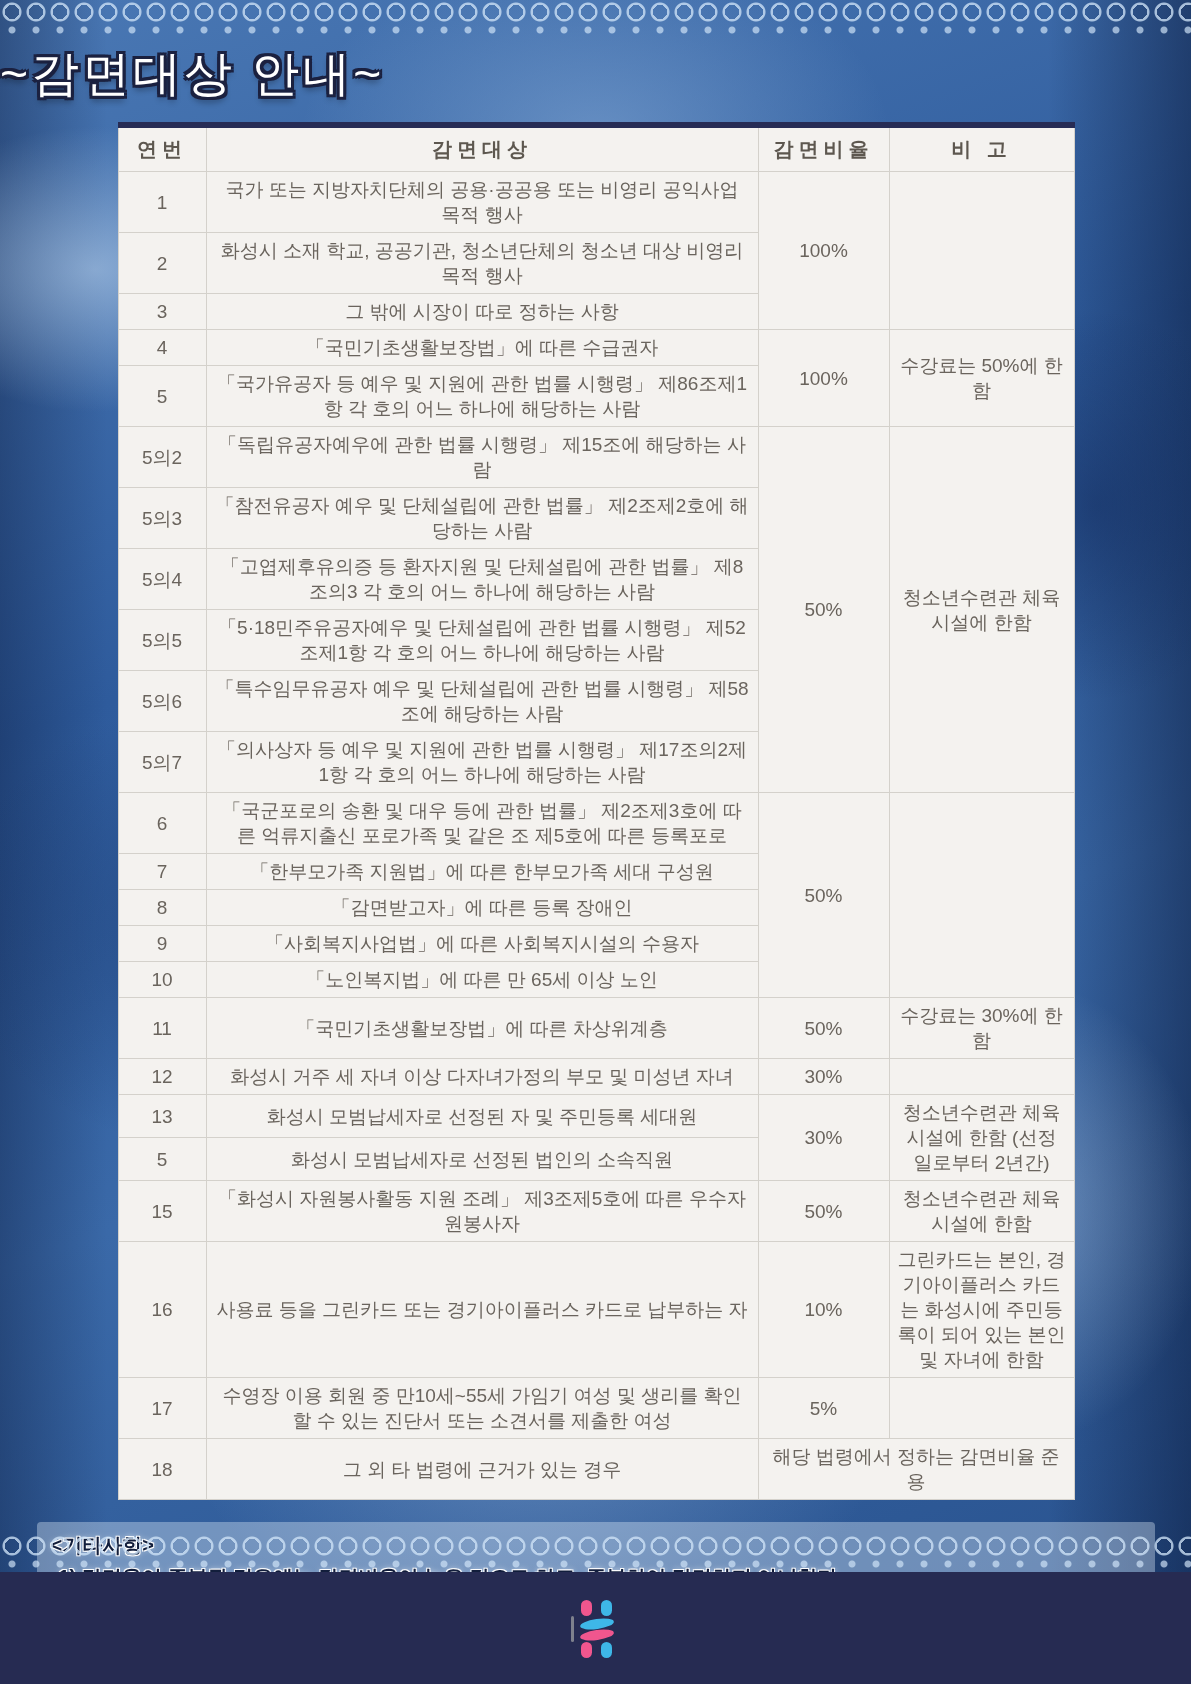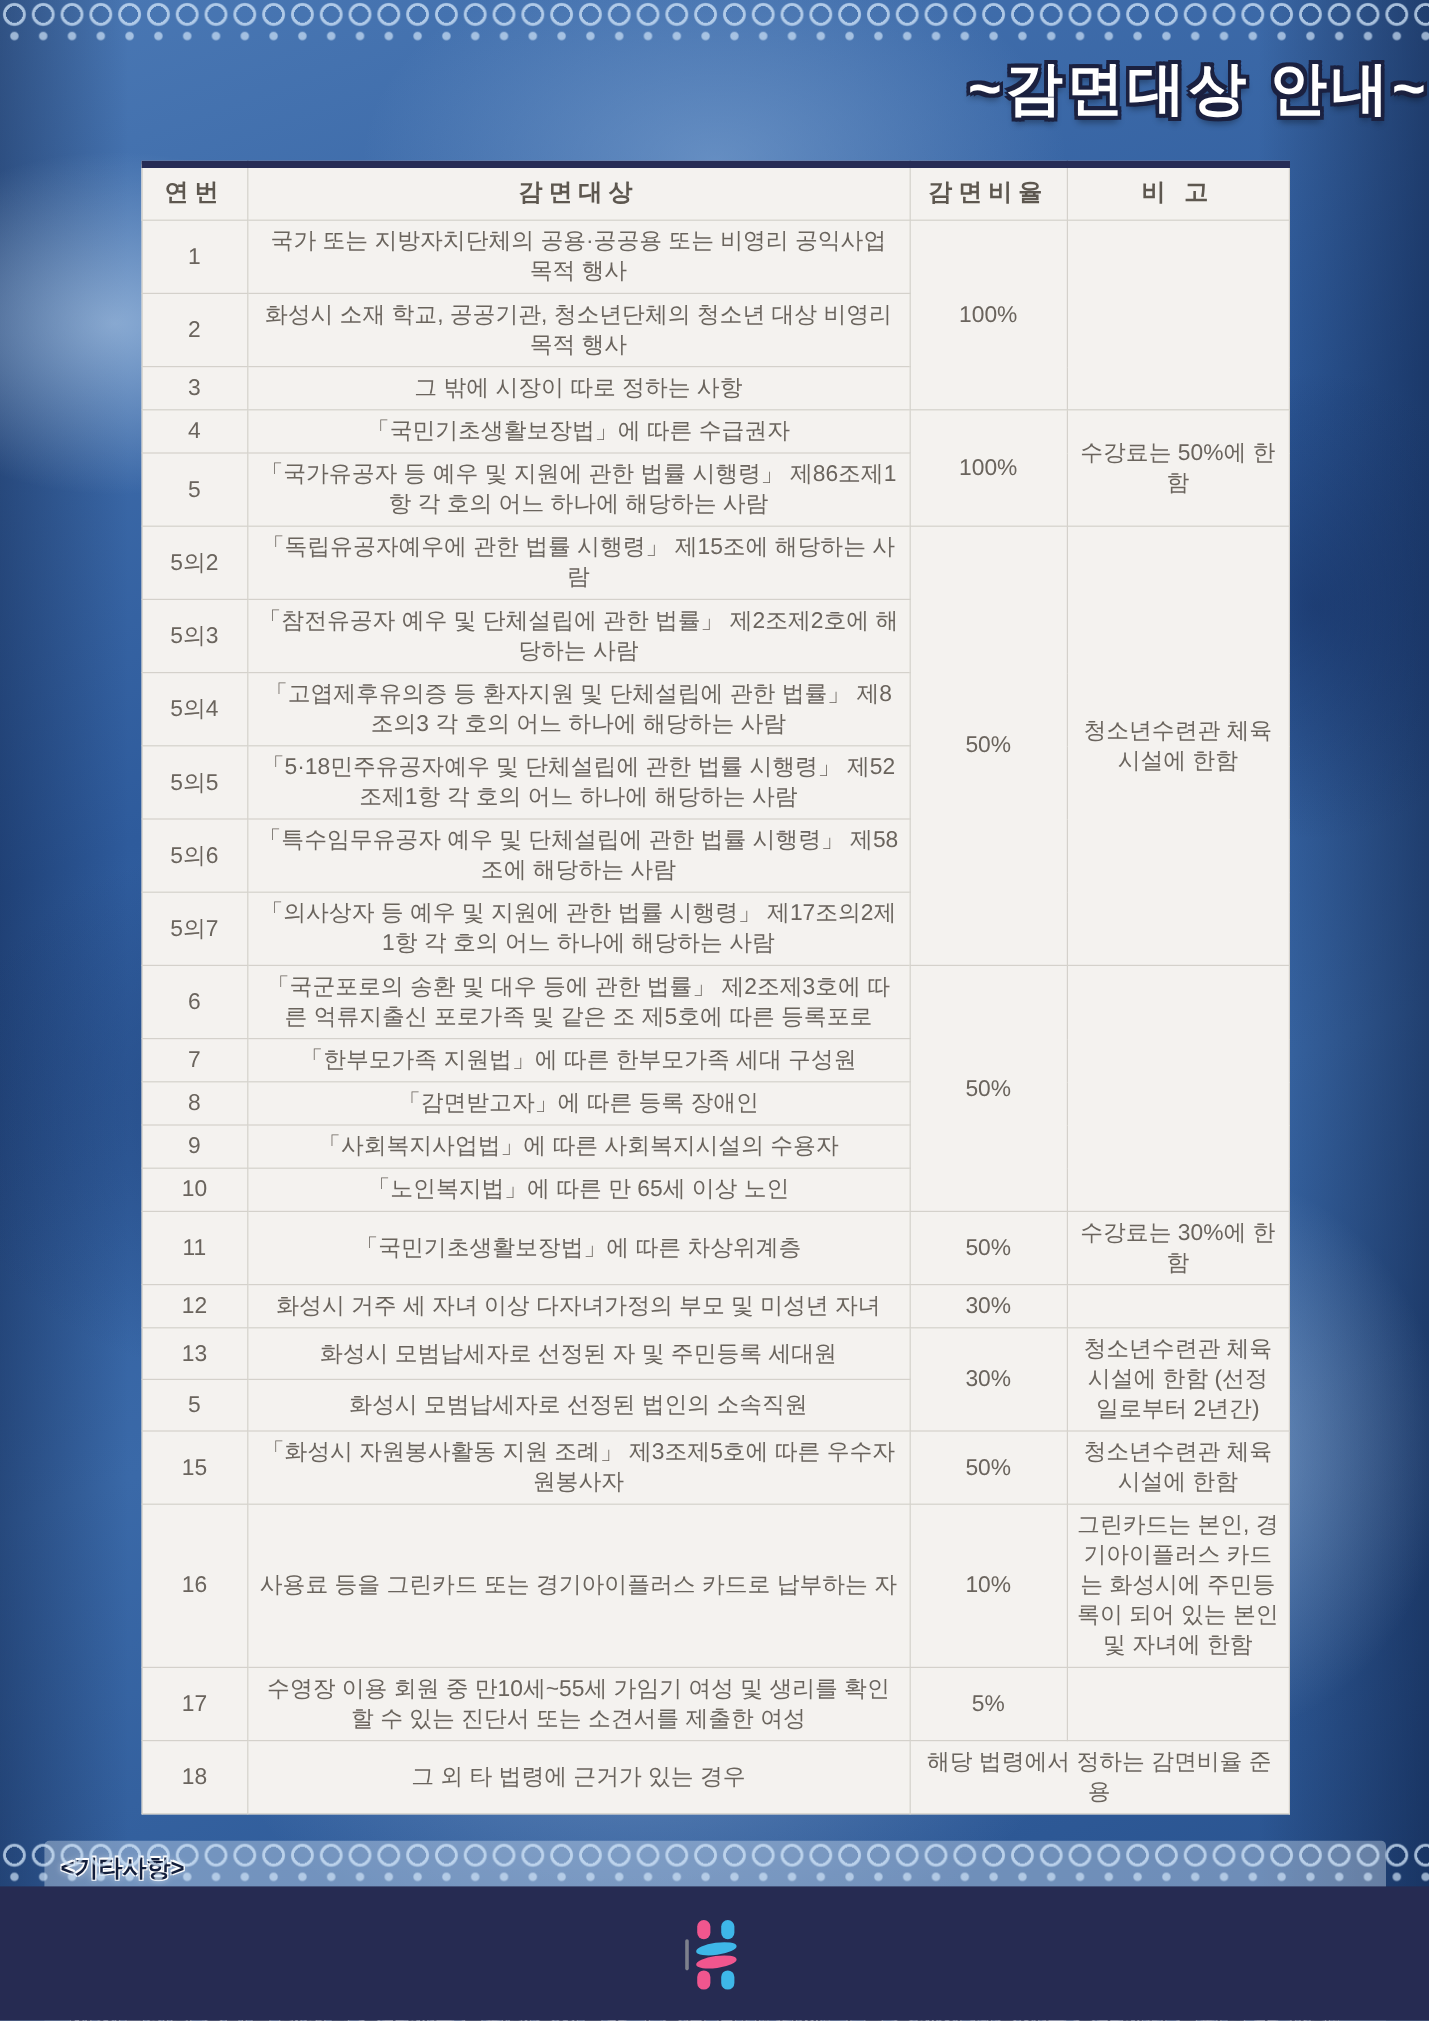--- a/index.html
+++ b/index.html
@@ -26,33 +26,33 @@
       radial-gradient(circle at 12px 12px, transparent 7px, rgba(208,228,248,.9) 7px, rgba(208,228,248,.9) 9px, transparent 10px),
       radial-gradient(circle at 12px 30px, rgba(208,228,248,.8) 3px, transparent 4px);
     background-size:24px 38px;
   }
   .lace-top{top:0;}
   .lace-bottom{bottom:112px;}
   
   .title{
     position:relative;
     margin:8px auto 0;
-    text-align:right;
+    text-align:left;
     font-size:48px;
-    font-weight:700;
+    font-weight:400;
     letter-spacing:3px;
     color:#ffffff;
     text-shadow:
       -3px -3px 0 #1b2140, 3px -3px 0 #1b2140, -3px 3px 0 #1b2140, 3px 3px 0 #1b2140,
       -3px 0 0 #1b2140, 3px 0 0 #1b2140, 0 -3px 0 #1b2140, 0 3px 0 #1b2140,
       0 5px 6px rgba(0,0,0,.45);
     padding-top:34px;
   }
   
-  .table-wrap{position:relative;width:956px;margin:28px auto 0;}
+  .table-wrap{position:relative;width:956px;margin:16px auto 0;}
   table.discount{
     width:956px;
     border-collapse:collapse;
     background:#f4f2ef;
     border-top:6px solid #272c55;
     table-layout:fixed;
   }
   table.discount th, table.discount td{
     border:1px solid #d4d1cb;
     text-align:center;

